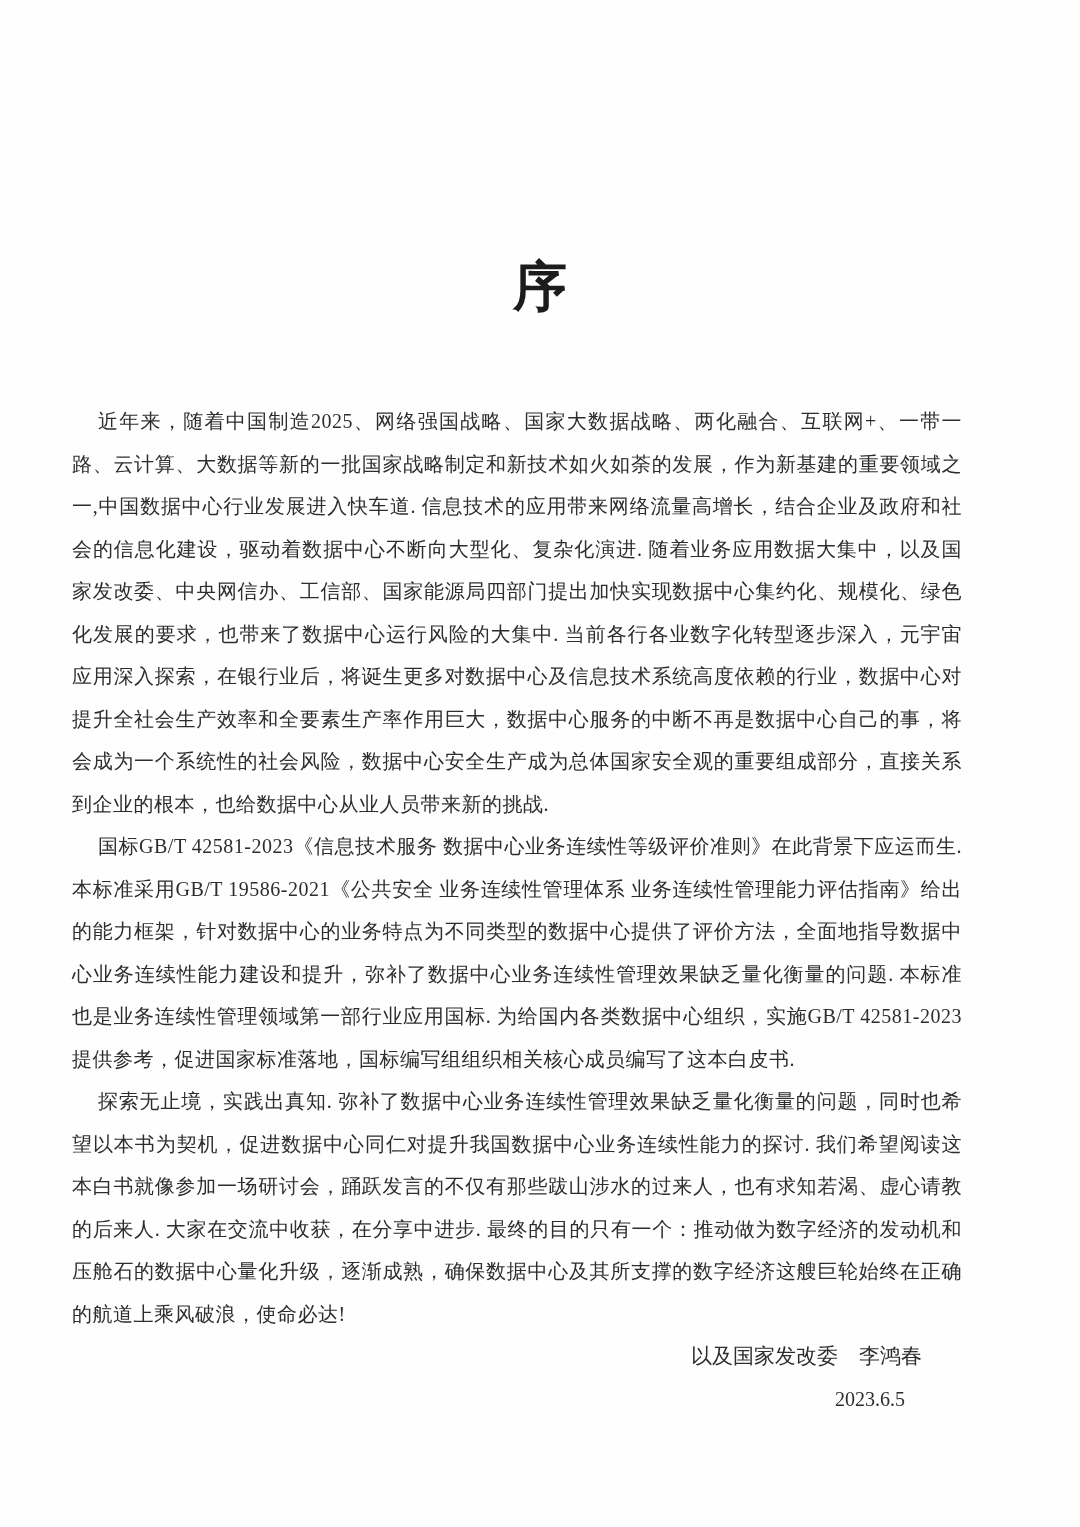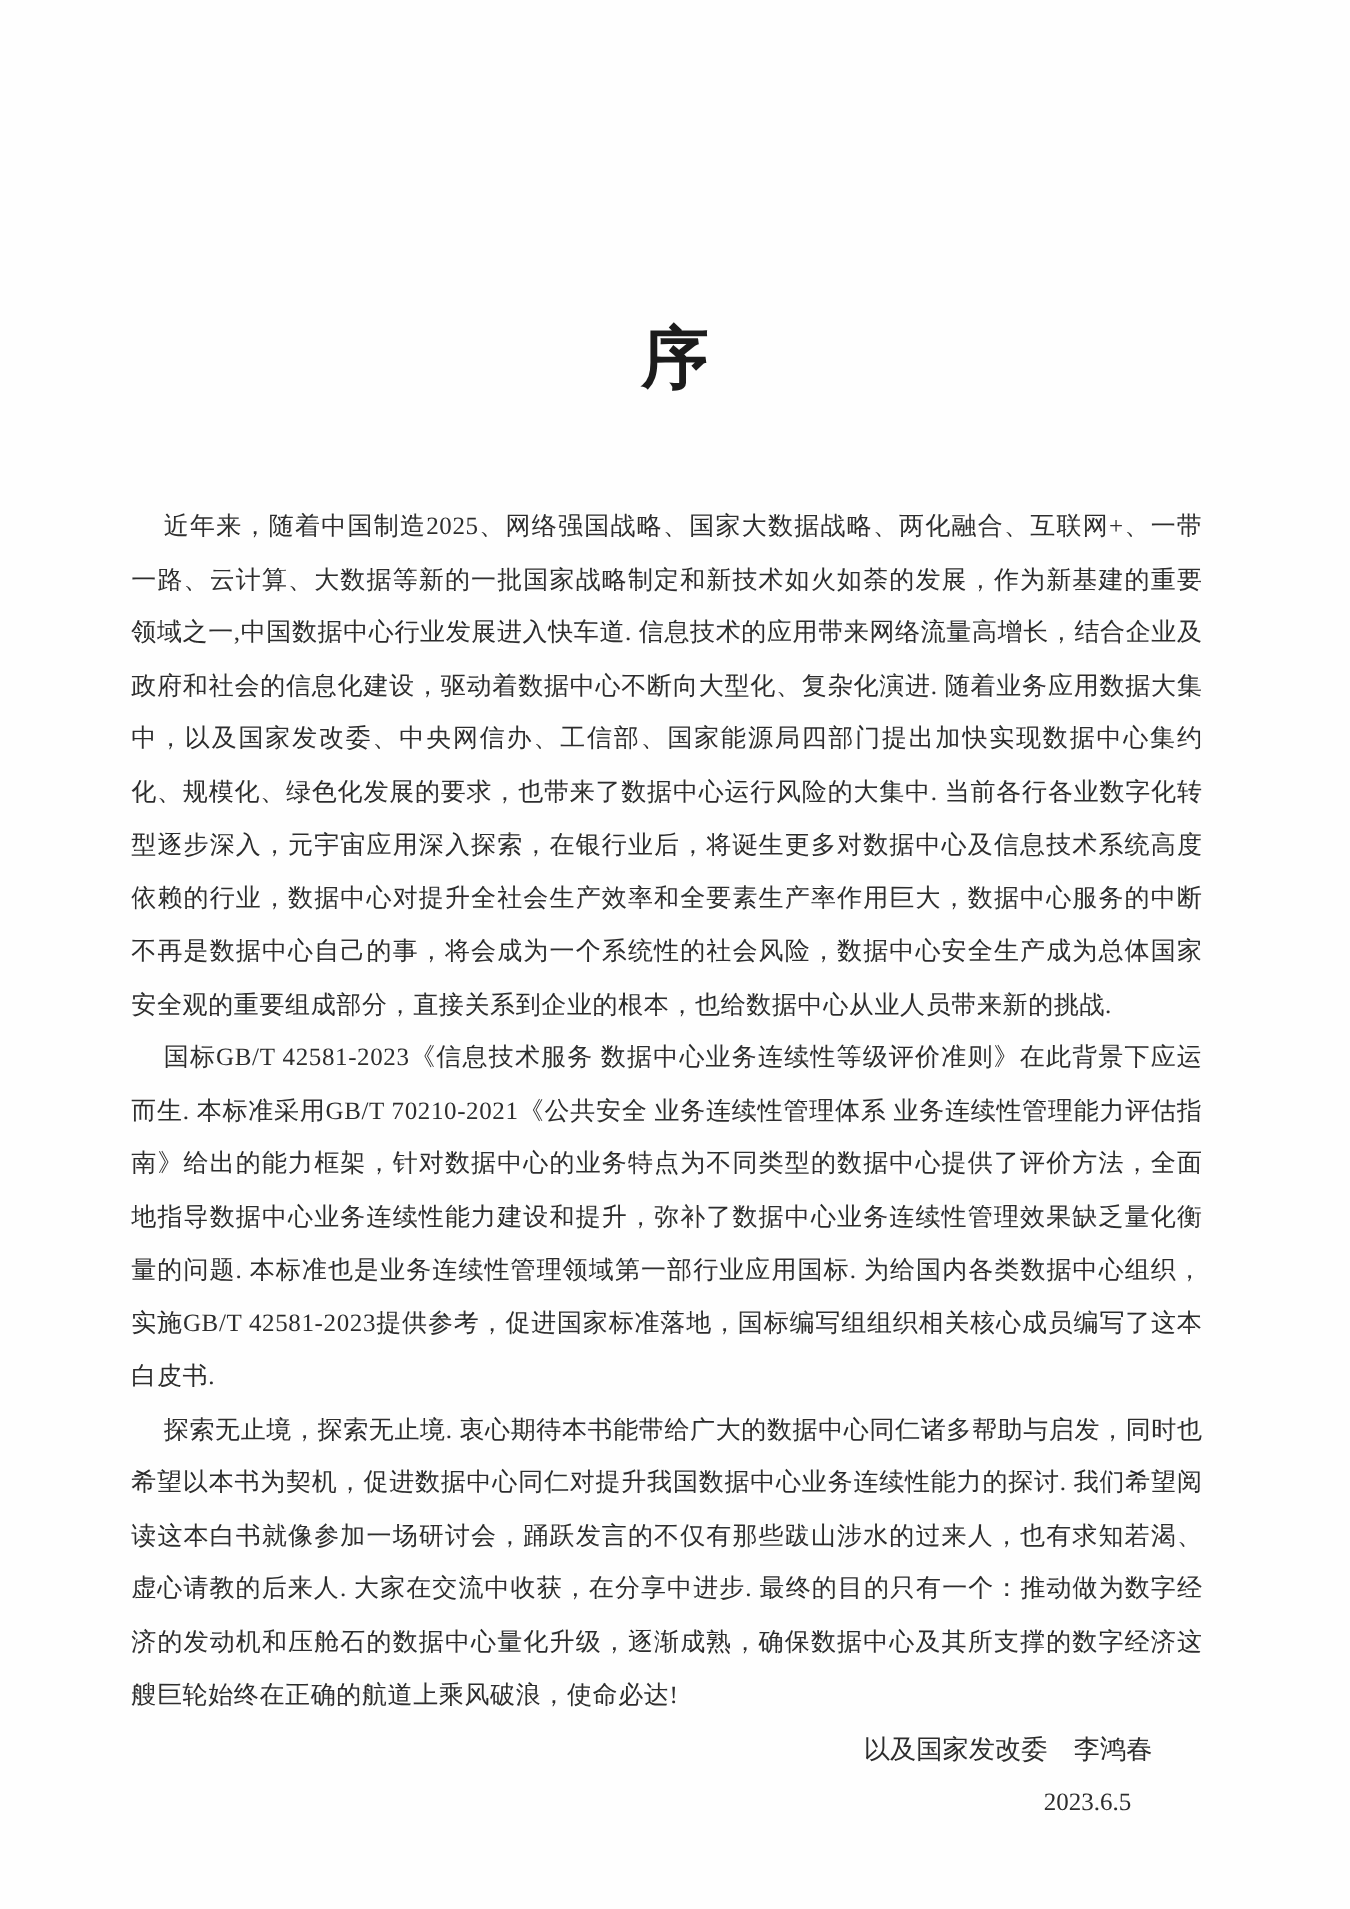--- a/index.html
+++ b/index.html
@@ -21,21 +21,21 @@
     margin: 0;
     padding-top: 256px;
     height: 62px;
     text-align: center;
     font-size: 54px;
     line-height: 62px;
     font-weight: 700;
     color: #1c1c1c;
   }
   .preface-body {
-    margin: 82px 118px 0 105px;
+    margin: 82px 118px 0 72px;
   }
   .preface-body p {
     margin: 0;
     text-indent: 26px;
     text-align: justify;
     font-size: 20px;
     line-height: 42.5px;
     color: #2d2d2d;
     letter-spacing: 0.5px;
   }
@@ -58,21 +58,21 @@
   }
 </style>
 </head>
 <body>
 
 <div class="page">
   <h1 class="page-title">序</h1>
 
   <div class="preface-body">
     <p>近年来，随着中国制造2025、网络强国战略、国家大数据战略、两化融合、互联网+、一带一路、云计算、大数据等新的一批国家战略制定和新技术如火如荼的发展，作为新基建的重要领域之一,中国数据中心行业发展进入快车道. 信息技术的应用带来网络流量高增长，结合企业及政府和社会的信息化建设，驱动着数据中心不断向大型化、复杂化演进. 随着业务应用数据大集中，以及国家发改委、中央网信办、工信部、国家能源局四部门提出加快实现数据中心集约化、规模化、绿色化发展的要求，也带来了数据中心运行风险的大集中. 当前各行各业数字化转型逐步深入，元宇宙应用深入探索，在银行业后，将诞生更多对数据中心及信息技术系统高度依赖的行业，数据中心对提升全社会生产效率和全要素生产率作用巨大，数据中心服务的中断不再是数据中心自己的事，将会成为一个系统性的社会风险，数据中心安全生产成为总体国家安全观的重要组成部分，直接关系到企业的根本，也给数据中心从业人员带来新的挑战.</p>
-    <p>国标GB/T 42581-2023《信息技术服务 数据中心业务连续性等级评价准则》在此背景下应运而生. 本标准采用GB/T 70210-2021《公共安全 业务连续性管理体系 业务连续性管理能力评估指南》给出的能力框架，针对数据中心的业务特点为不同类型的数据中心提供了评价方法，全面地指导数据中心业务连续性能力建设和提升，弥补了数据中心业务连续性管理效果缺乏量化衡量的问题. 本标准也是业务连续性管理领域第一部行业应用国标. 为给国内各类数据中心组织，实施GB/T 42581-2023提供参考，促进国家标准落地，国标编写组组织相关核心成员编写了这本白皮书.</p>
-    <p>探索无止境，探索无止境. 衷心期待本书能带给广大的数据中心同仁诸多帮助与启发，同时也希望以本书为契机，促进数据中心同仁对提升我国数据中心业务连续性能力的探讨. 我们希望阅读这本白书就像参加一场研讨会，踊跃发言的不仅有那些跋山涉水的过来人，也有求知若渴、虚心请教的后来人. 大家在交流中收获，在分享中进步. 最终的目的只有一个：推动做为数字经济的发动机和压舱石的数据中心量化升级，逐渐成熟，确保数据中心及其所支撑的数字经济这艘巨轮始终在正确的航道上乘风破浪，使命必达!</p>
+    <p>国标GB/T 42581-2023《信息技术服务 数据中心业务连续性等级评价准则》在此背景下应运而生. 本标准采用GB/T 19586-2021《公共安全 业务连续性管理体系 业务连续性管理能力评估指南》给出的能力框架，针对数据中心的业务特点为不同类型的数据中心提供了评价方法，全面地指导数据中心业务连续性能力建设和提升，弥补了数据中心业务连续性管理效果缺乏量化衡量的问题. 本标准也是业务连续性管理领域第一部行业应用国标. 为给国内各类数据中心组织，实施GB/T 42581-2023提供参考，促进国家标准落地，国标编写组组织相关核心成员编写了这本白皮书.</p>
+    <p>探索无止境，实践出真知. 弥补了数据中心业务连续性管理效果缺乏量化衡量的问题，同时也希望以本书为契机，促进数据中心同仁对提升我国数据中心业务连续性能力的探讨. 我们希望阅读这本白书就像参加一场研讨会，踊跃发言的不仅有那些跋山涉水的过来人，也有求知若渴、虚心请教的后来人. 大家在交流中收获，在分享中进步. 最终的目的只有一个：推动做为数字经济的发动机和压舱石的数据中心量化升级，逐渐成熟，确保数据中心及其所支撑的数字经济这艘巨轮始终在正确的航道上乘风破浪，使命必达!</p>
   </div>
 
   <div class="signature-block">
     <div class="signature">以及国家发改委　李鸿春</div>
     <div class="date">2023.6.5</div>
   </div>
 </div>
 
 </body></html>

